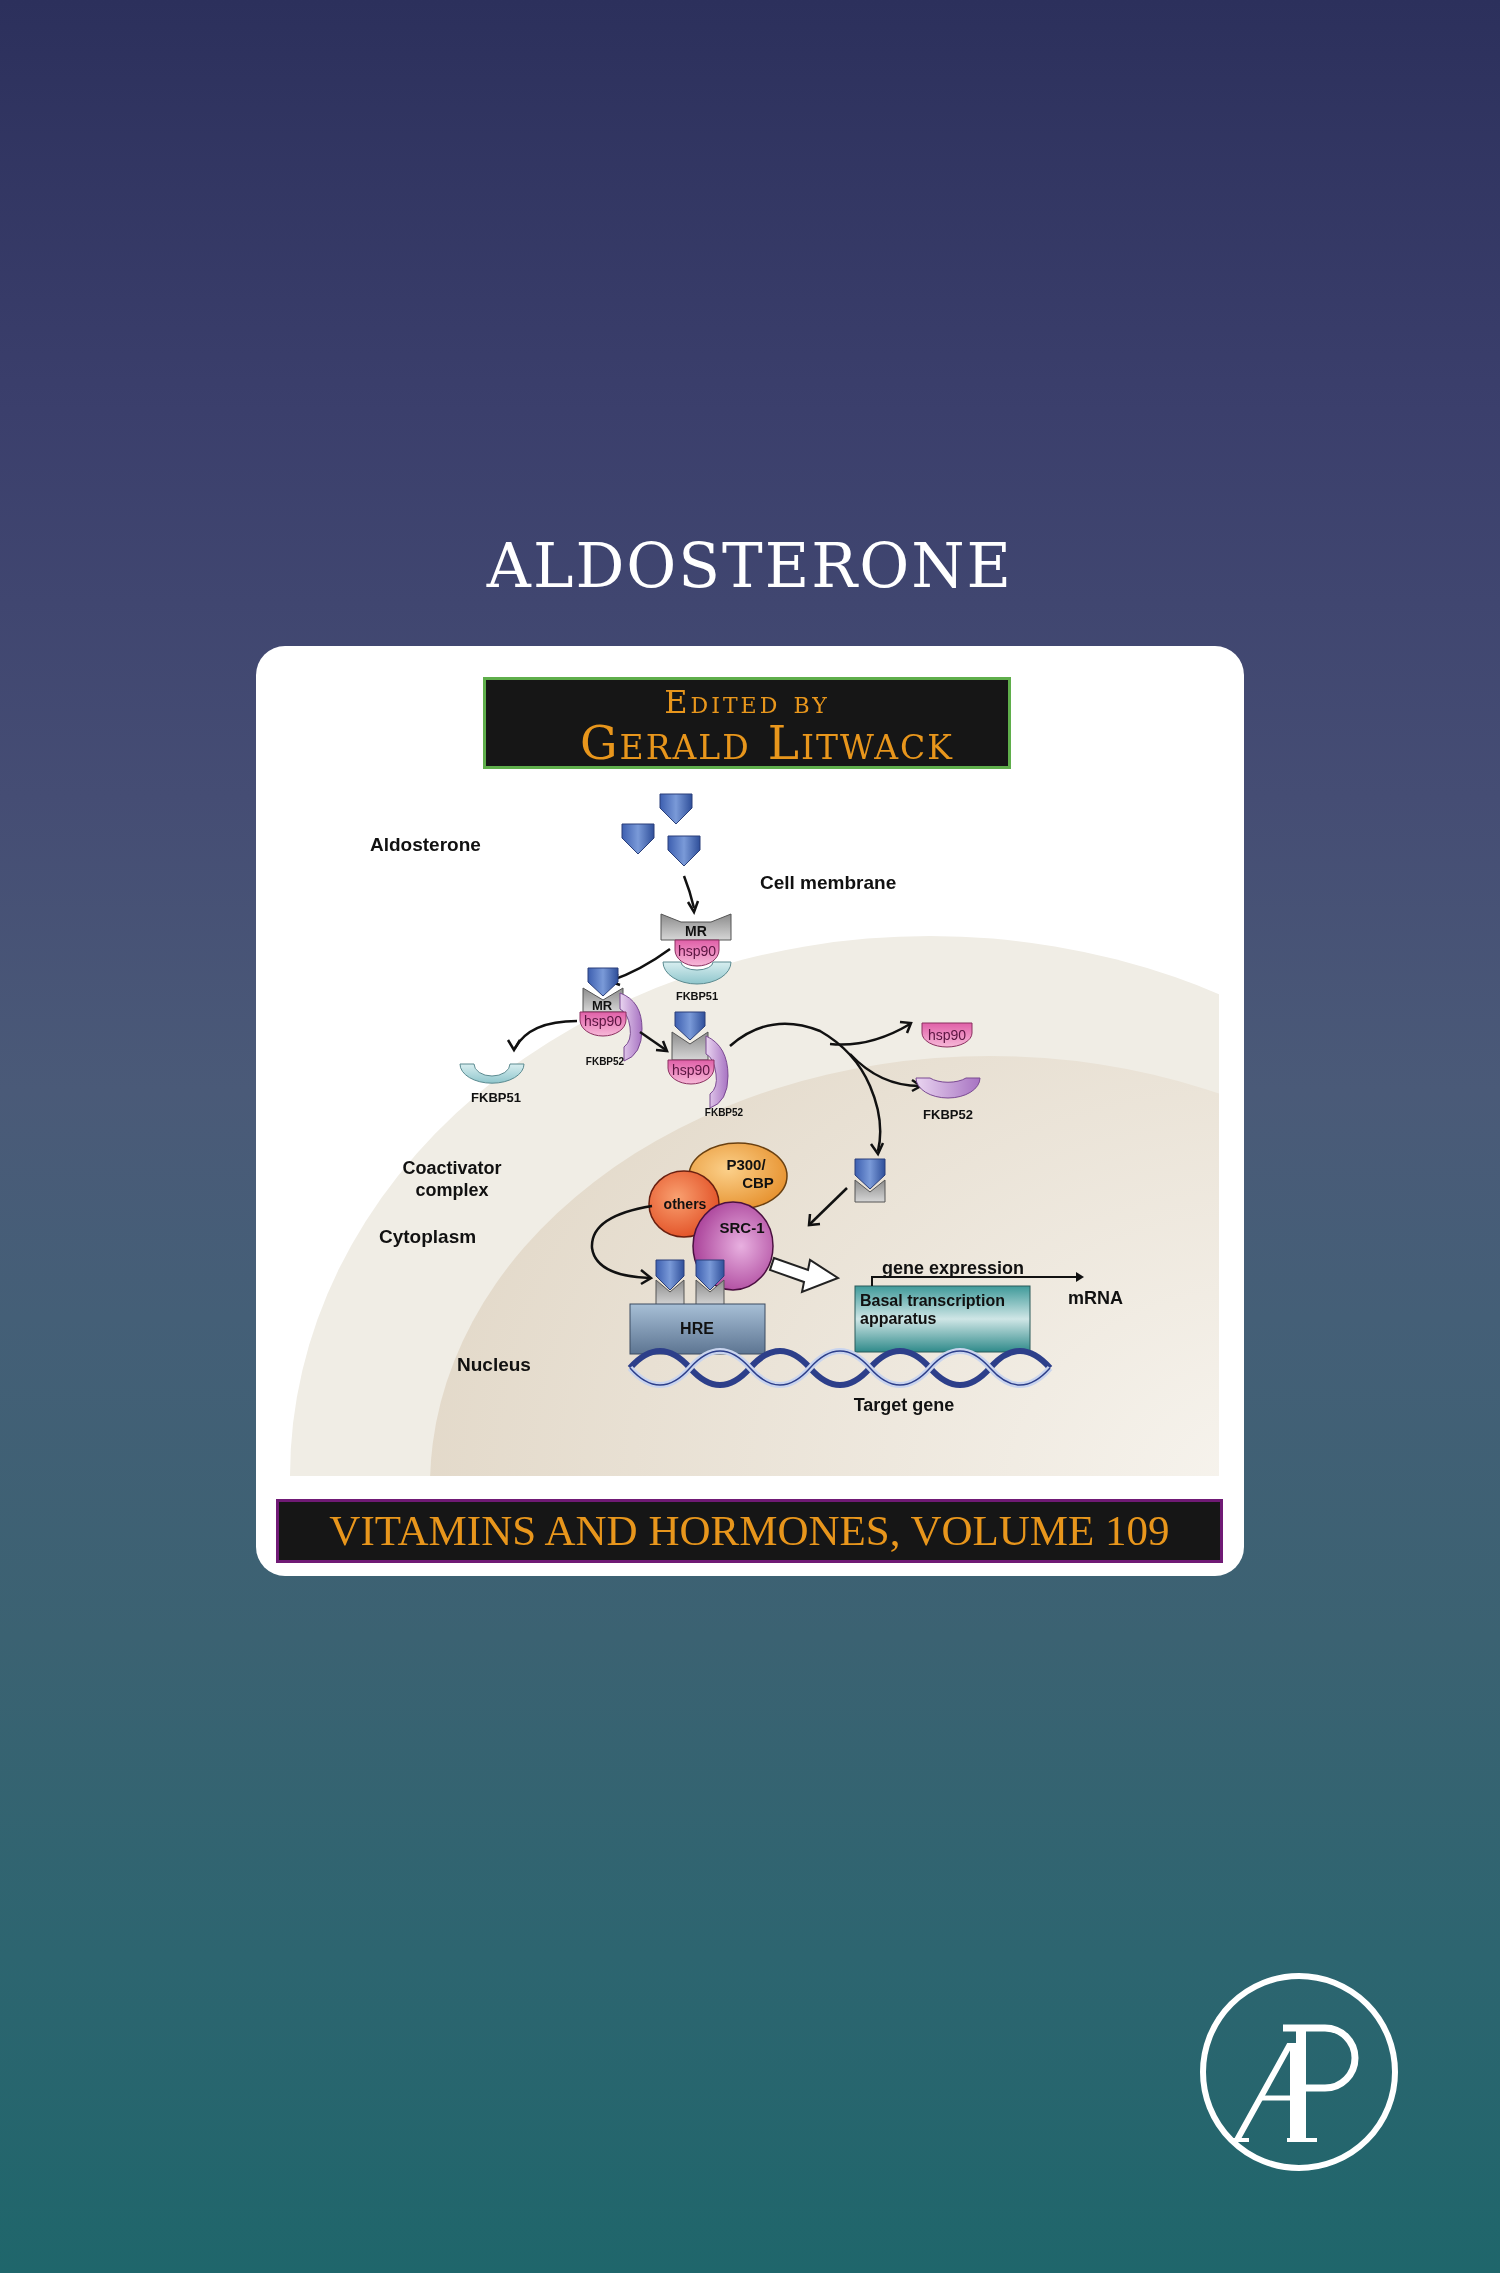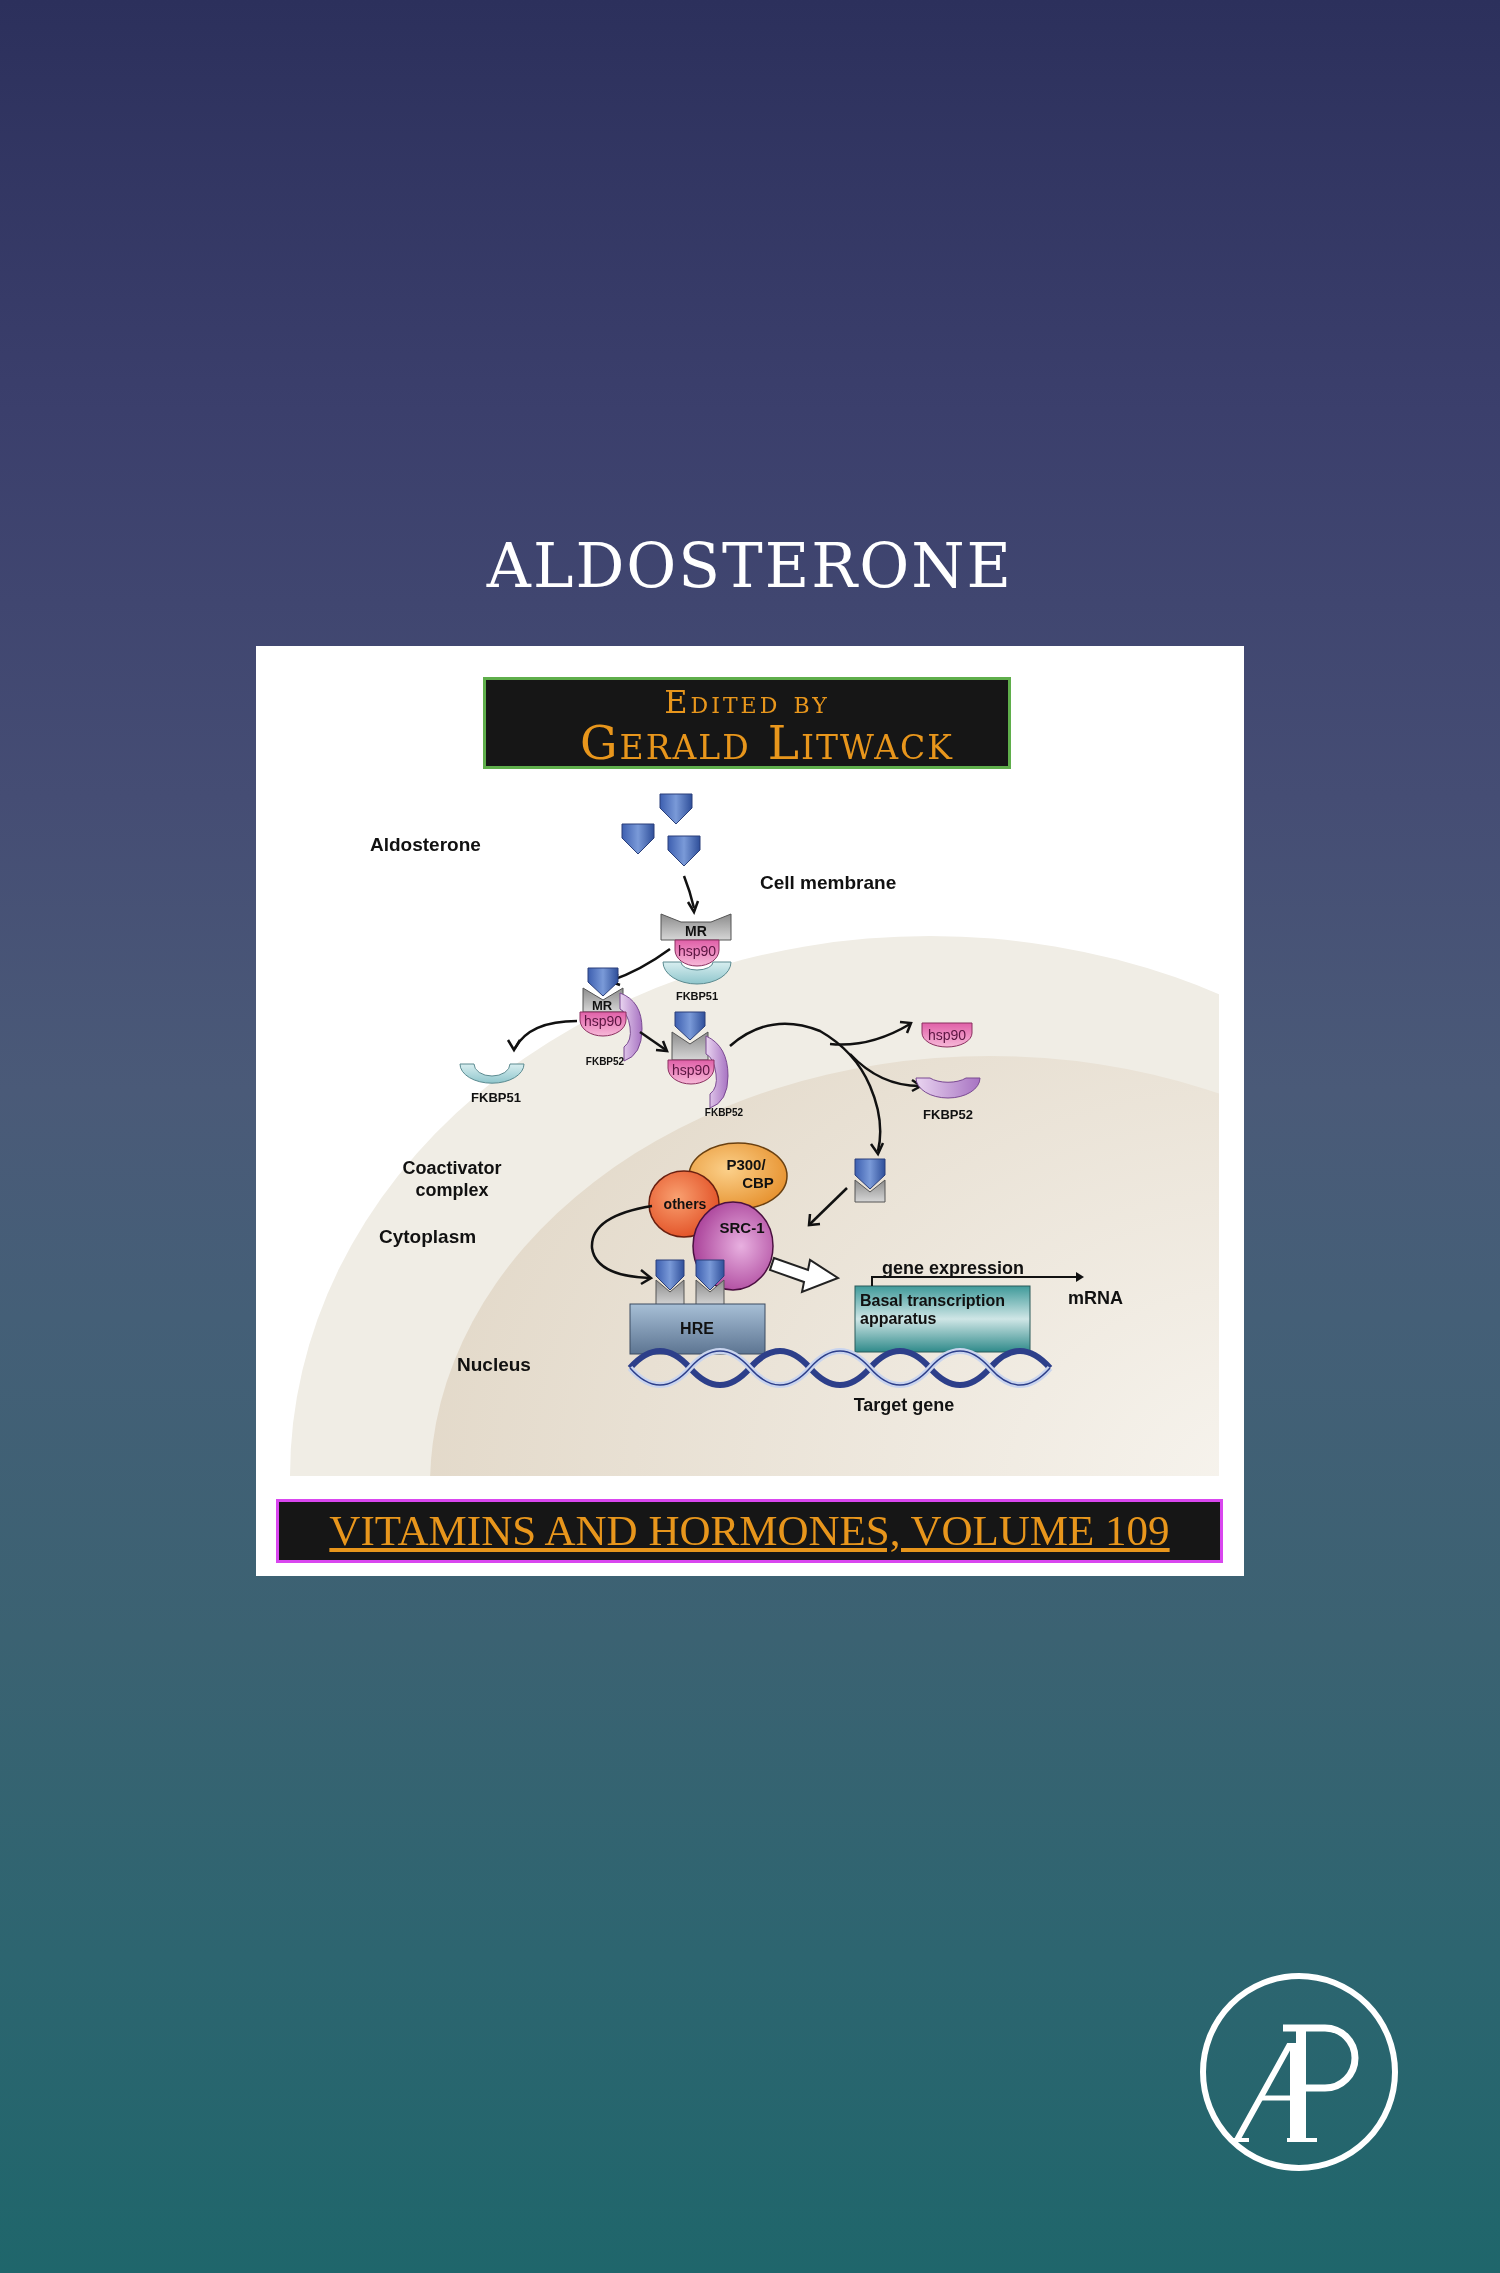--- a/index.html
+++ b/index.html
@@ -9,38 +9,39 @@
     font-family: "Liberation Sans", sans-serif;
   }
   .book-title {
     position: absolute; left: 0; width: 1500px; top: 530px; text-align: center;
     font-family: "DejaVu Serif", serif; color: #ffffff; font-size: 61px;
     letter-spacing: 2px; font-weight: normal;
   }
   .panel {
     position: absolute; left: 256px; top: 646px; width: 988px; height: 930px;
     background: #ffffff;
+    border-radius: 29px;
   }
   .editor-banner {
     position: absolute; left: 227px; top: 31px; width: 528px; height: 92px;
     background: #161616; border: 3px solid #5fae4b; box-sizing: border-box;
     text-align: center; color: #e8961c;
     font-family: "DejaVu Serif", serif;
   }
   .editor-banner .edited { font-size: 32px; letter-spacing: 3px; margin-top: 4px; line-height: 36px; font-variant: small-caps; }
   .editor-banner .name { font-size: 47px; line-height: 46px; letter-spacing: 2px; font-variant: small-caps; margin-left: 40px; }
   .diagram {
     position: absolute; left: 34px; top: 140px; width: 929px; height: 690px;
     overflow: hidden;
   }
   .series-banner {
     position: absolute; left: 20px; top: 853px; width: 947px; height: 64px;
-    background: #161616; border: 3px solid #d946ef; box-sizing: border-box;
+    background: #161616; border: 3px solid #701a75; box-sizing: border-box;
     color: #e8961c; font-family: "Liberation Serif", serif; font-size: 43px;
-    text-align: center; line-height: 58px; letter-spacing: 0px; text-decoration: underline;
+    text-align: center; line-height: 58px; letter-spacing: 0px;
   }
   .logo {
     position: absolute; left: 1197px; top: 1970px; width: 204px; height: 204px;
   }
   svg text { font-family: "Liberation Sans", sans-serif; }
 </style>
 </head>
 <body>
 
 <div class="book-title">ALDOSTERONE</div>

